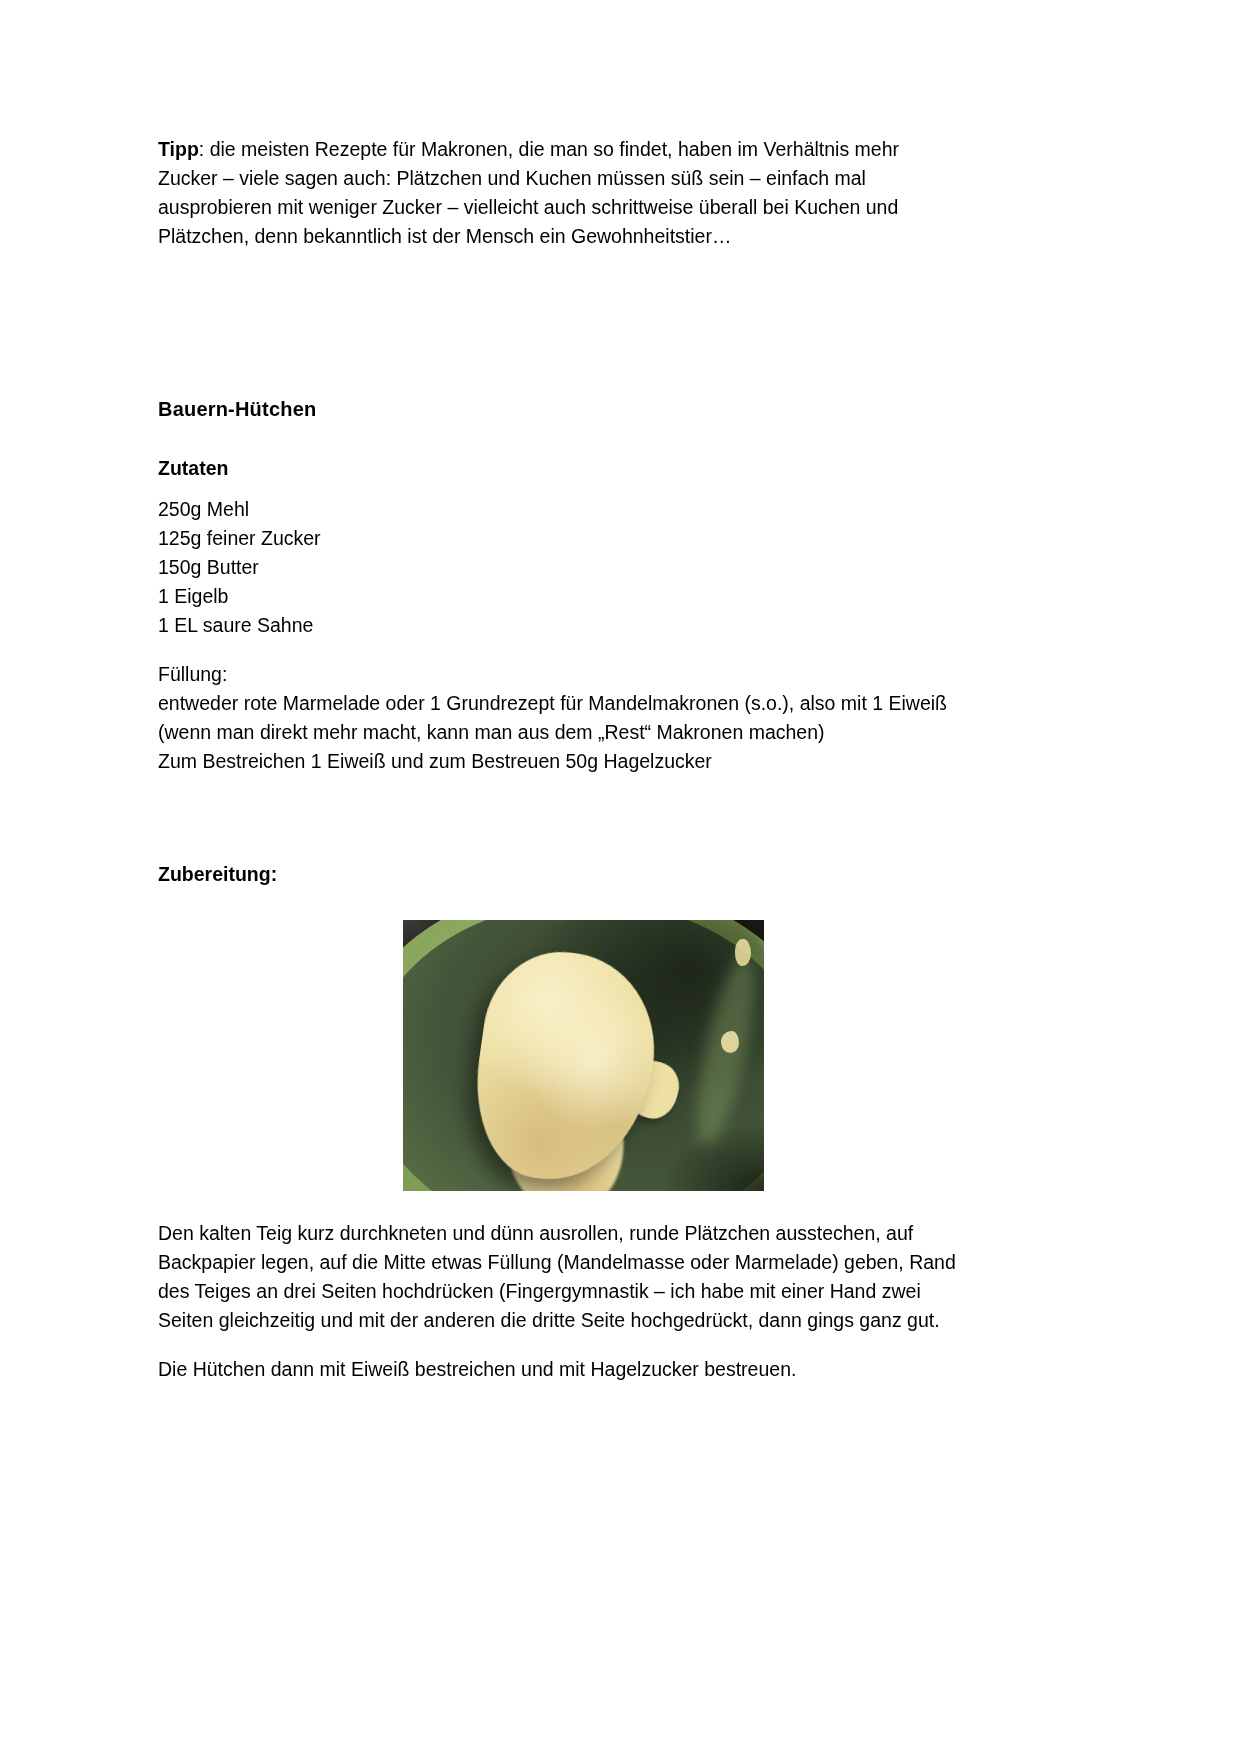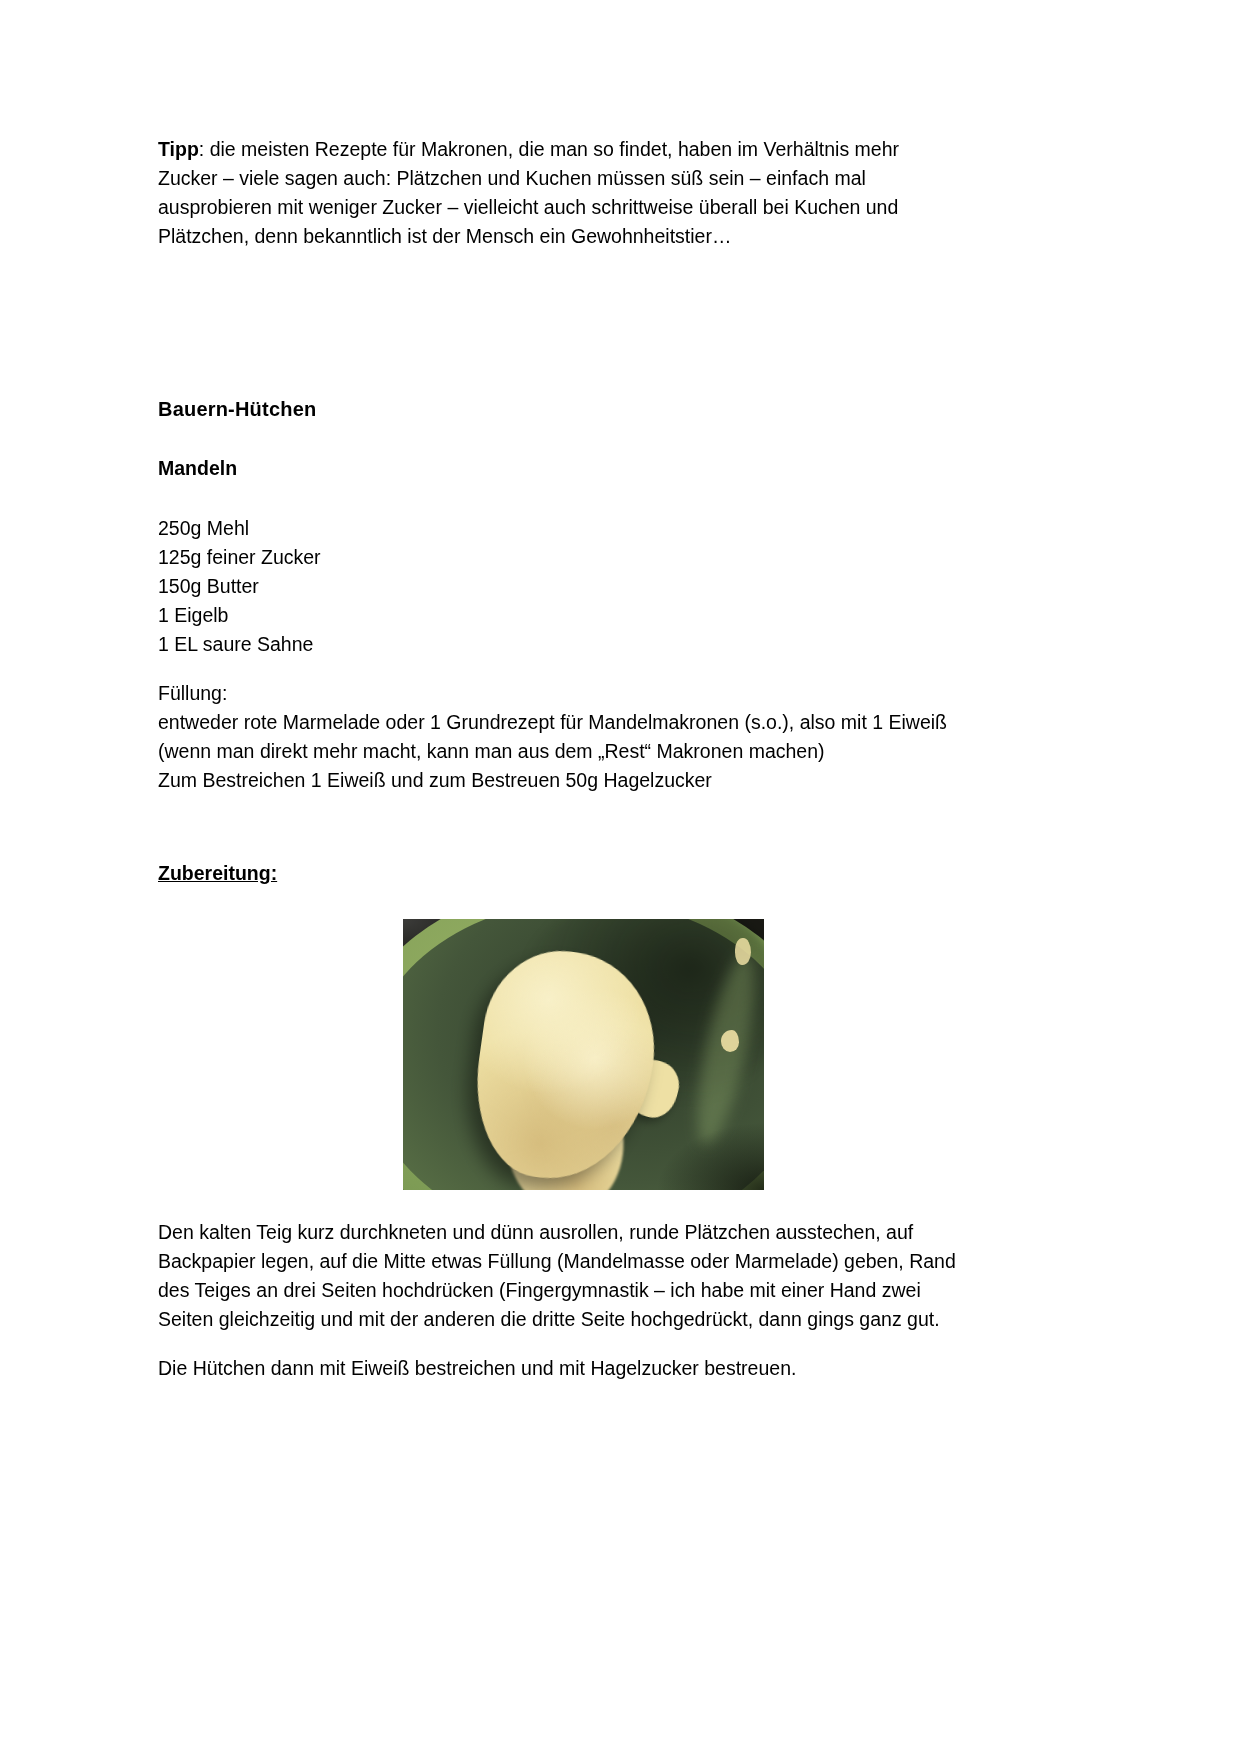--- a/index.html
+++ b/index.html
@@ -32,23 +32,23 @@
   }
 
   h2.sub-heading {
     font-size: 19.5px;
     line-height: 29px;
     font-weight: bold;
   }
 
   .tip { margin-top: 0; }
   .heading-zutaten { margin-top: 28px; }
-  .ingredients { margin-top: 31px; }
+  .ingredients { margin-top: 12px; }
   .filling { margin-top: 20px; }
-  .heading-zubereitung { margin-top: 64px; text-decoration: underline; }
+  .heading-zubereitung { margin-top: 84px; }
   .step-0 { margin-top: 10px; }
   .photo-block { margin-top: 31px; margin-left: 245px; }
   .step-1 { margin-top: 20px; }
   .step-2 { margin-top: 28px; }
   .step-3 { margin-top: 20px; }
 
   
   .photo {
     position: relative;
     width: 361px;
@@ -138,21 +138,21 @@
 </style>
 </head>
 <body>
 
 <div class="page">
 
   <p class="body-text tip"><strong>Tipp</strong><span>: die meisten Rezepte für Makronen, die man so findet, haben im Verhältnis mehr<br>Zucker – viele sagen auch: Plätzchen und Kuchen müssen süß sein – einfach mal<br>ausprobieren mit weniger Zucker – vielleicht auch schrittweise überall bei Kuchen und<br>Plätzchen, denn bekanntlich ist der Mensch ein Gewohnheitstier…</span></p>
 
   <h1 class="recipe-title">Bauern-Hütchen</h1>
 
-  <h2 class="sub-heading heading-zutaten">Mandeln</h2>
+  <h2 class="sub-heading heading-zutaten">Zutaten</h2>
 
   <p class="body-text ingredients">250g Mehl<br>125g feiner Zucker<br>150g Butter<br>1 Eigelb<br>1 EL saure Sahne</p>
 
   <p class="body-text filling">Füllung:<br>entweder rote Marmelade oder 1 Grundrezept für Mandelmakronen (s.o.), also mit 1 Eiweiß<br>(wenn man direkt mehr macht, kann man aus dem „Rest“ Makronen machen)<br>Zum Bestreichen 1 Eiweiß und zum Bestreuen 50g Hagelzucker</p>
 
   <h2 class="sub-heading heading-zubereitung">Zubereitung:</h2>
 
 
   <div class="photo-block">
     <div class="photo" style="--photo-bg: #191914; --corner-gray: #3c3c3a; --bowl-rim: #7e9c55; --bowl-rim-light: #93ad62; --bowl-inner-dark: #2d3a28; --bowl-inner-mid: #44563a; --bowl-inner-light: #5d7548; --dough: #eee0a4; --dough-highlight: #f8f0c8; --dough-shadow: #d6bd7e;">

